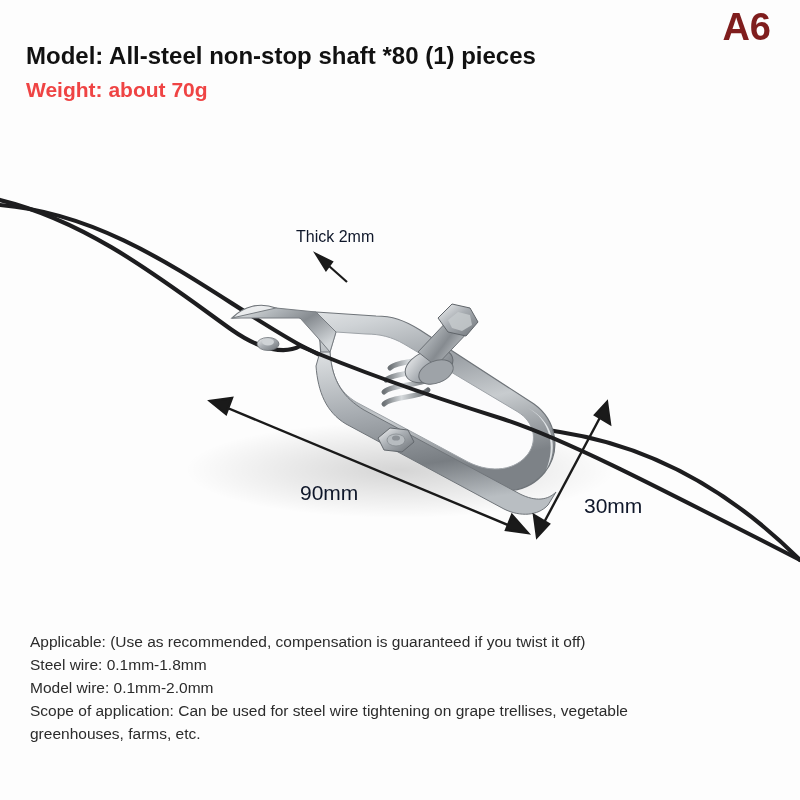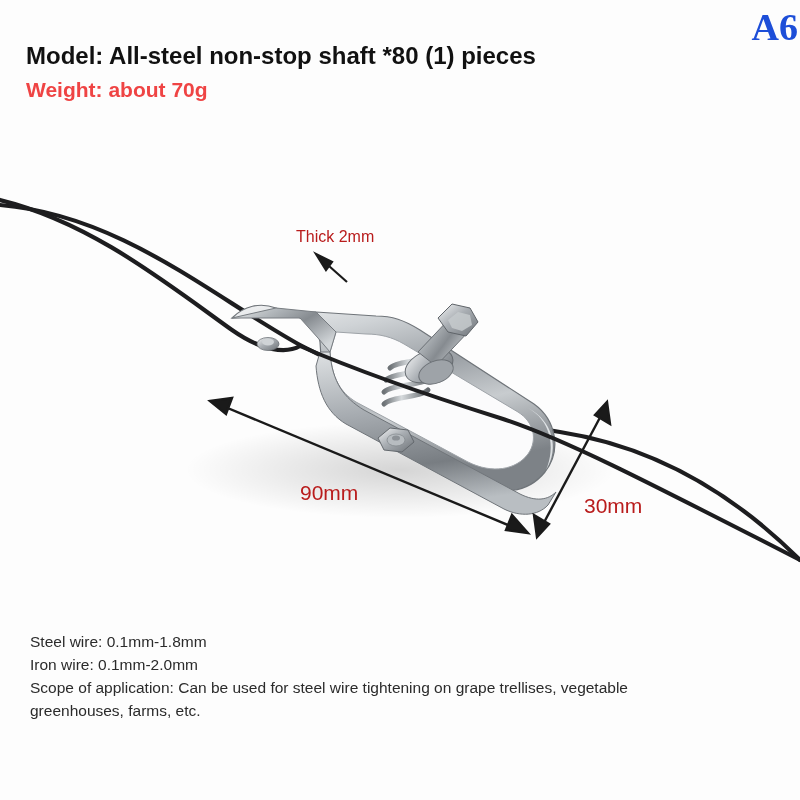--- a/index.html
+++ b/index.html
@@ -15,27 +15,26 @@
     width: 800px;
     height: 800px;
     background: #fdfdfd;
     overflow: hidden;
   }
 
   
   .badge {
     position: absolute;
     top: 8px;
-    right: 2px;
-    color: #1d4ed8;
+    right: 29px;
+    color: #7f1d1d;
     font-size: 38px;
     font-weight: bold;
     letter-spacing: 0px;
     line-height: 1;
-    font-family: Liberation Serif, serif;
   }
   .model-line {
     position: absolute;
     left: 26px;
     top: 42px;
     font-size: 24px;
     color: #111111;
     font-weight: bold;
     white-space: nowrap;
   }
@@ -64,21 +63,21 @@
   }
   .footer div.wrap {
     white-space: normal;
     width: 690px;
   }
 
   
   .anno {
     position: absolute;
     font-size: 17px;
-    color: #b91c1c;
+    color: #0f172a;
     white-space: nowrap;
   }
   .anno.thick { left: 296px; top: 228px; font-size: 16px; }
   .anno.len   { left: 300px; top: 481px; font-size: 21px; }
   .anno.w     { left: 584px; top: 494px; font-size: 21px; text-align: right; }
 
   
   #photo {
     position: absolute;
     left: 0;
@@ -228,18 +227,19 @@
   <div class="badge">A6</div>
 
   <div class="model-line">Model: All-steel non-stop shaft *80 (1) pieces</div>
   <div class="weight-line">Weight: about 70g</div>
 
   <div class="anno thick">Thick 2mm</div>
   <div class="anno len">90mm</div>
   <div class="anno w">30mm</div>
 
   <div class="footer">
+    <div>Applicable: (Use as recommended, compensation is guaranteed if you twist it off)</div>
     <div>Steel wire: 0.1mm-1.8mm</div>
-    <div>Iron wire: 0.1mm-2.0mm</div>
+    <div>Model wire: 0.1mm-2.0mm</div>
     <div class="wrap">Scope of application: Can be used for steel wire tightening on grape trellises, vegetable greenhouses, farms, etc.</div>
   </div>
 
 </div>
 
 </body></html>

